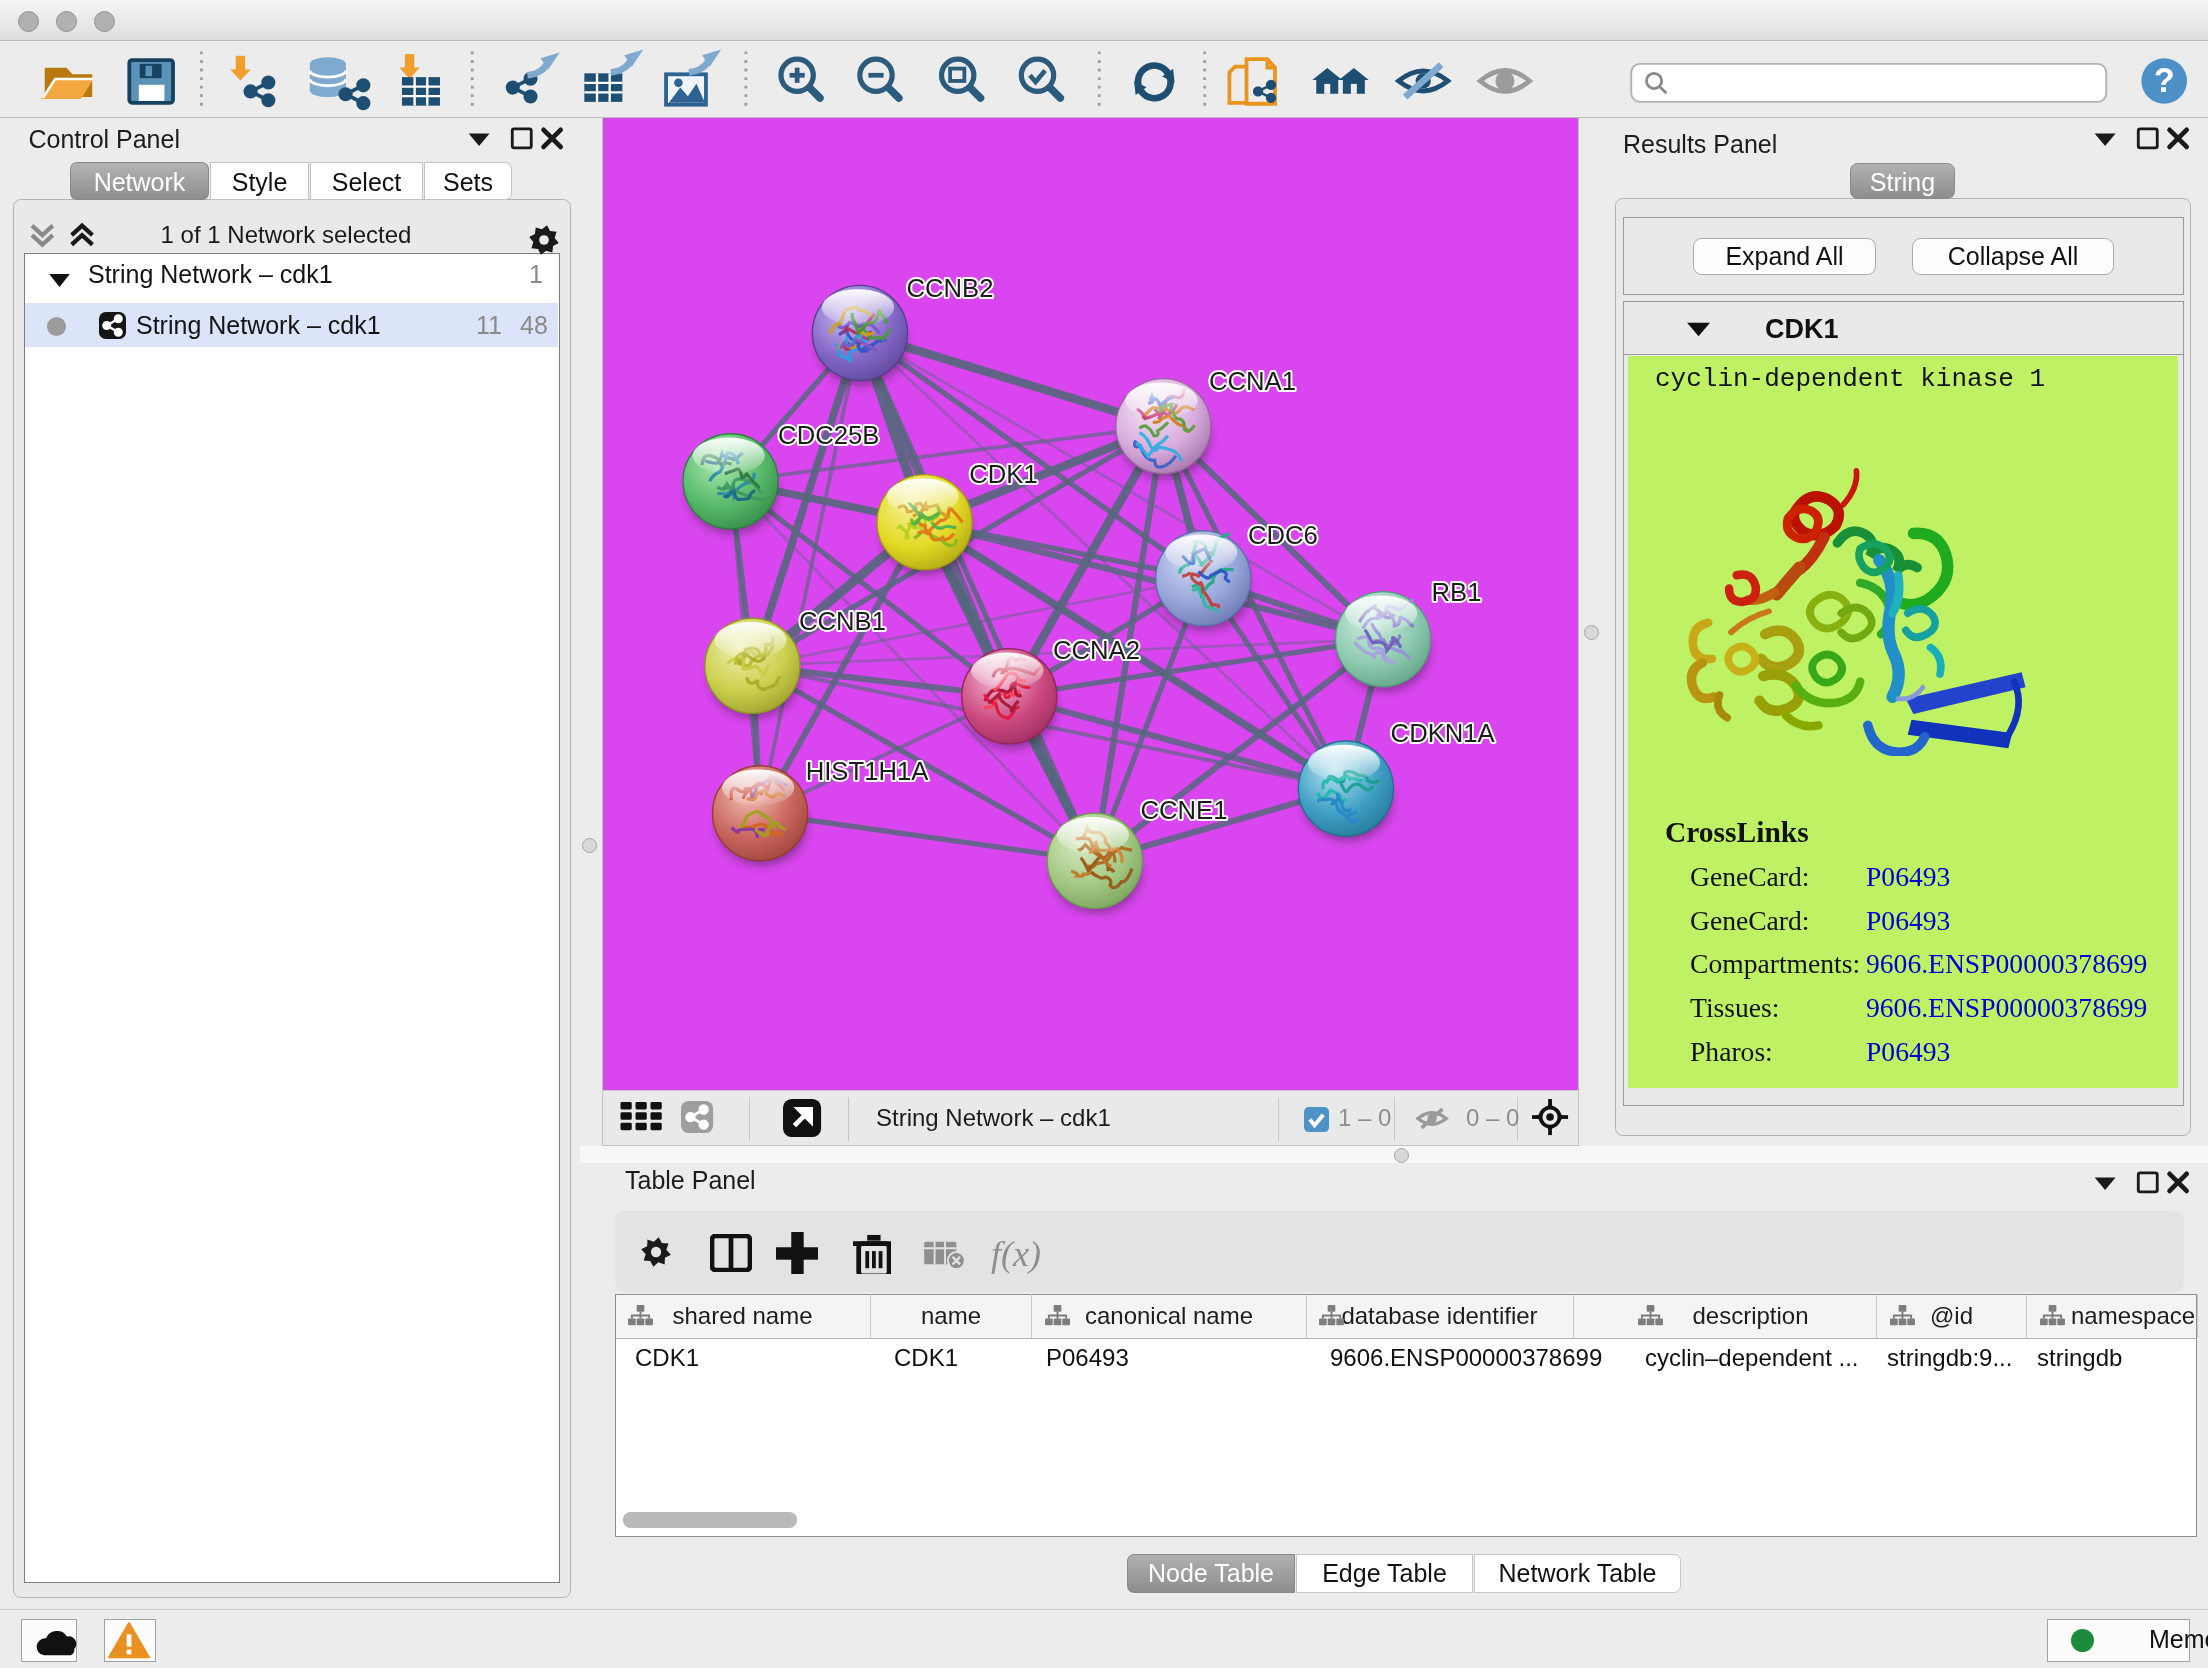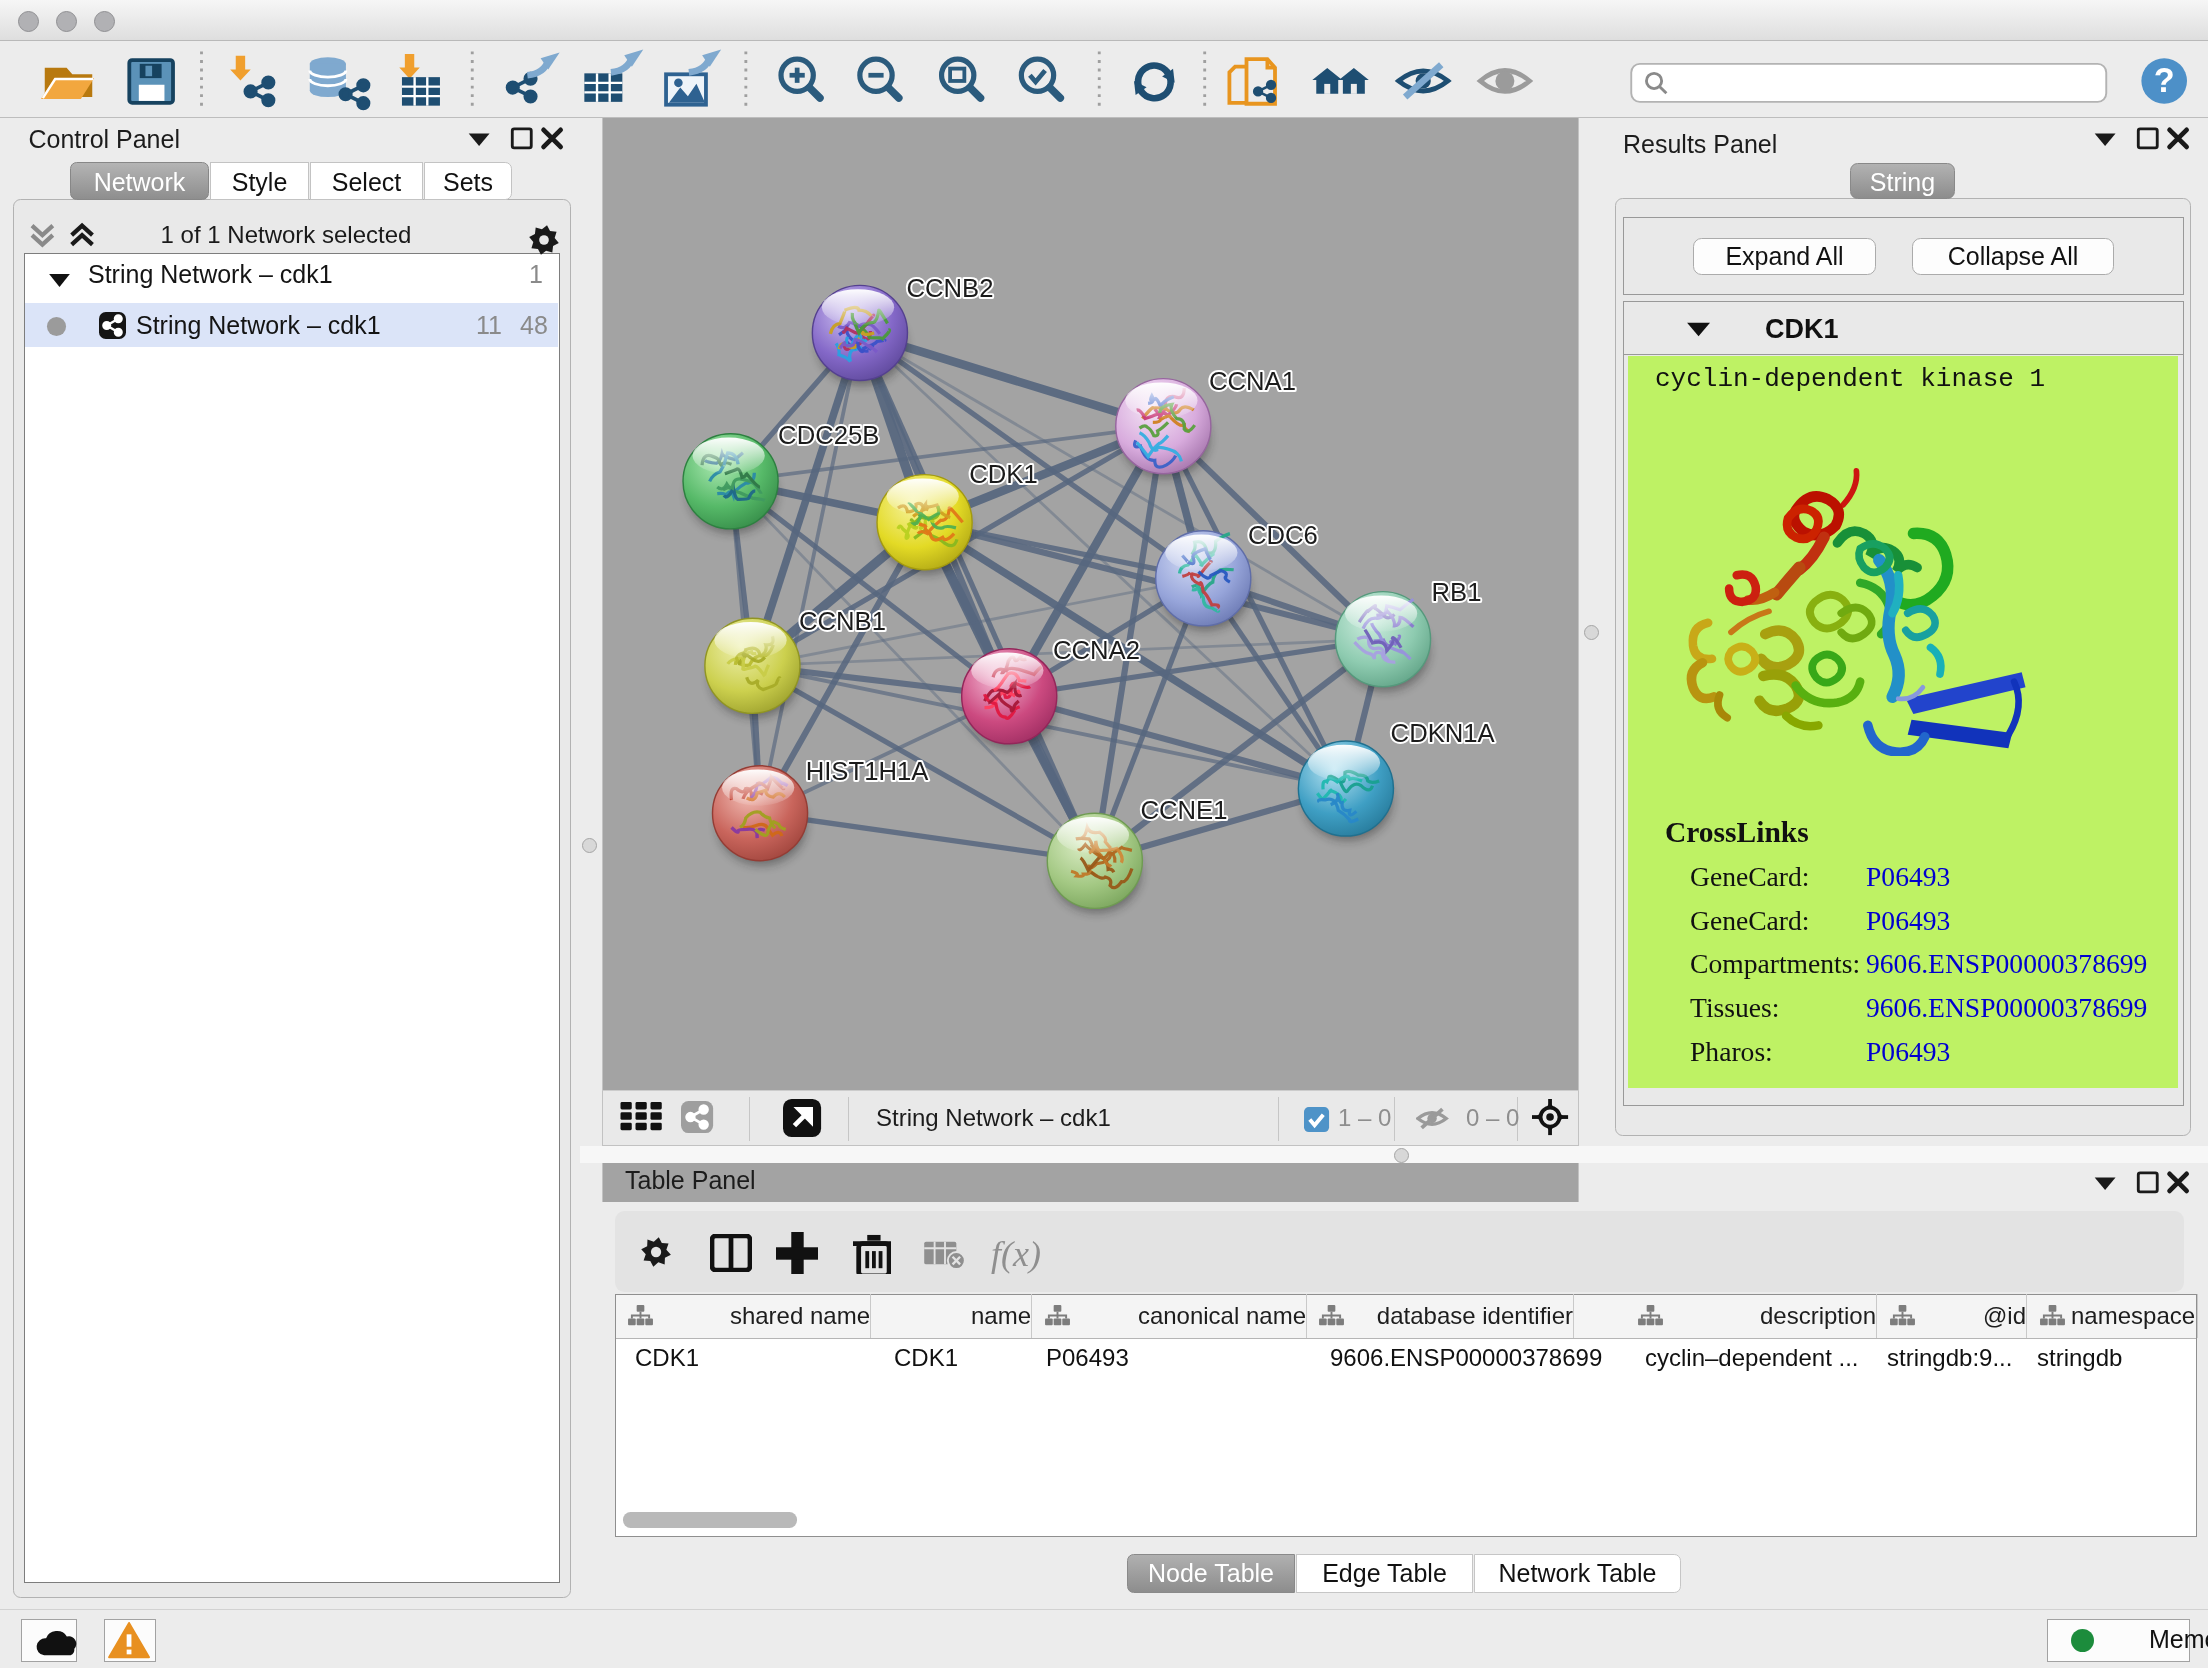--- a/index.html
+++ b/index.html
@@ -21,21 +21,21 @@
 #cp-tabs { position:absolute; left:70px; top:162px; height:38px; }
 .tab { position:absolute; top:0; height:38px; text-align:center; font-size:25px; line-height:38px;
   background:#fff; border:1px solid #c3c3c3; color:#111; }
 .tab.sel { background:linear-gradient(#b4b4b4,#8e8e8e); color:#fff; border:1px solid #878787; }
 #cp-box { position:absolute; left:13.3px; top:199px; width:558px; height:1399px;
   background:#e9e9e9; border:1px solid #b2b2b2; border-radius:7.6px; }
 #cp-netbar { position:absolute; left:24px; top:214px; width:536px; height:39px; }
 #cp-list { position:absolute; left:24px; top:253px; width:536px; height:1330px; background:#fff; border:1.9px solid #7d7d7d; }
 .cprow { position:absolute; left:0; width:533px; height:38px; font-size:25px; color:#141414; }
 
-#netcanvas { position:absolute; left:602px; top:118px; width:977px; height:1084px; background:#a3a3a3;
+#netcanvas { position:absolute; left:602px; top:118px; width:977px; height:972px; background:#d946ef;
   border-left:1px solid #c2c2c2; border-right:1px solid #c2c2c2; }
 #netbar { position:absolute; left:602px; top:1090px; width:977px; height:56px; background:#e9e9e9;
   border:1px solid #c2c2c2; border-top:1px solid #cccccc; }
 .nsep { position:absolute; top:5.7px; height:44px; width:0; border-left:1px solid #c6c6c6; }
 
 .splitdot { position:absolute; width:15px; height:15px; border-radius:50%; background:#d8d8d8; border:1px solid #a5a5a5; }
 #hsplit { position:absolute; left:580px; top:1146px; width:1628px; height:17px; background:#f7f7f7; }
 
 #rp-box { position:absolute; left:1615px; top:198px; width:576px; height:938px;
   background:#e9e9e9; border:1px solid #b2b2b2; border-radius:7.6px; }
@@ -49,21 +49,21 @@
 #rp-content { position:absolute; left:1628px; top:356px; width:550px; height:732px; background:#bef264;font-family:Liberation Mono, monospace; }
 .serif { font-family:"Liberation Serif", serif; }
 .xlrow { position:absolute; font-size:27.6px; color:#111; }
 .xlrow a { color:#0000d0; }
 
 #tp-title { position:absolute; left:625px; top:1166px; }
 #tp-toolbox { position:absolute; left:615px; top:1211px; width:1569px; height:81px; background:#e3e3e3; border-radius:9.5px; }
 #tp-table { position:absolute; left:615px; top:1294px; width:1582px; height:243px; background:#fff; border:1px solid #8f8f8f; }
 #tp-head { position:absolute; left:0; top:0; width:1580px; height:44px; background:#f4f4f4; border-bottom:1px solid #b5b5b5; }
 .th { position:absolute; top:0; height:44px; border-right:1px solid #c9c9c9; font-size:24px; color:#1d1d1d; }
-.thlab { position:absolute; top:7.6px; width:100%; text-align:right; }
+.thlab { position:absolute; top:7.6px; width:100%; text-align:center; }
 .ttab { position:absolute; top:1554px; height:39px; background:#fff; border:1px solid #c6c6c6; color:#111;
   font-size:25px; text-align:center; line-height:37px; }
 .ttab.sel { background:linear-gradient(#b0b0b0,#8d8d8d); color:#fff; border:1px solid #8a8a8a; }
 
 #statusline { position:absolute; left:0; top:1609px; width:2208px; height:1px; background:#d2d2d2; }
 .sbtn { position:absolute; top:1619px; height:43px; background:#fcfcfc; border:1.9px solid #a2a2a2; }
 </style>
 </head>
 <body>
 

